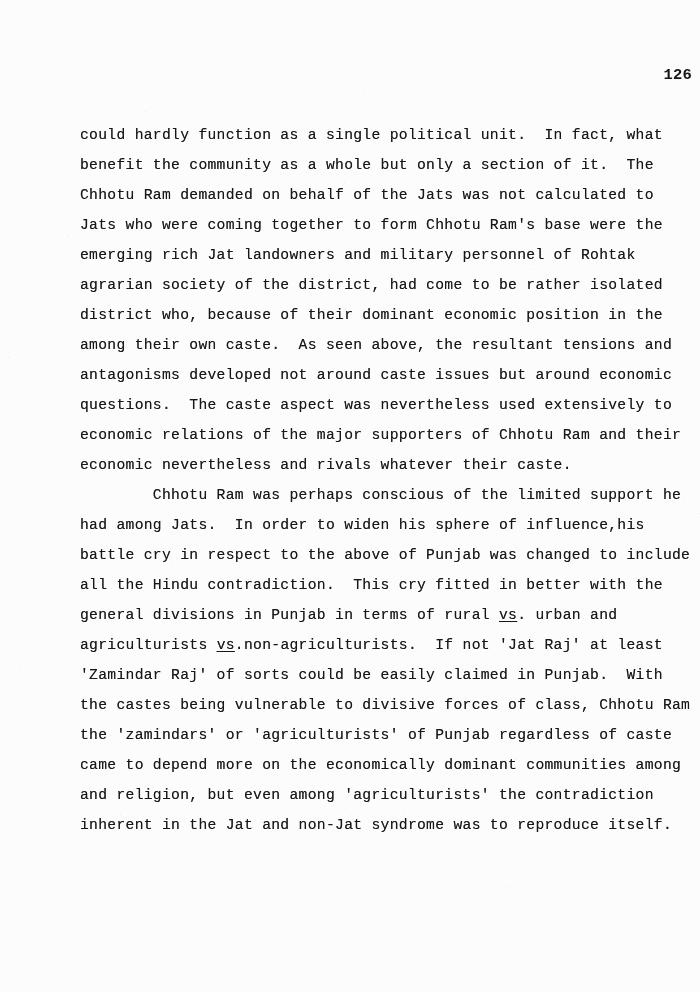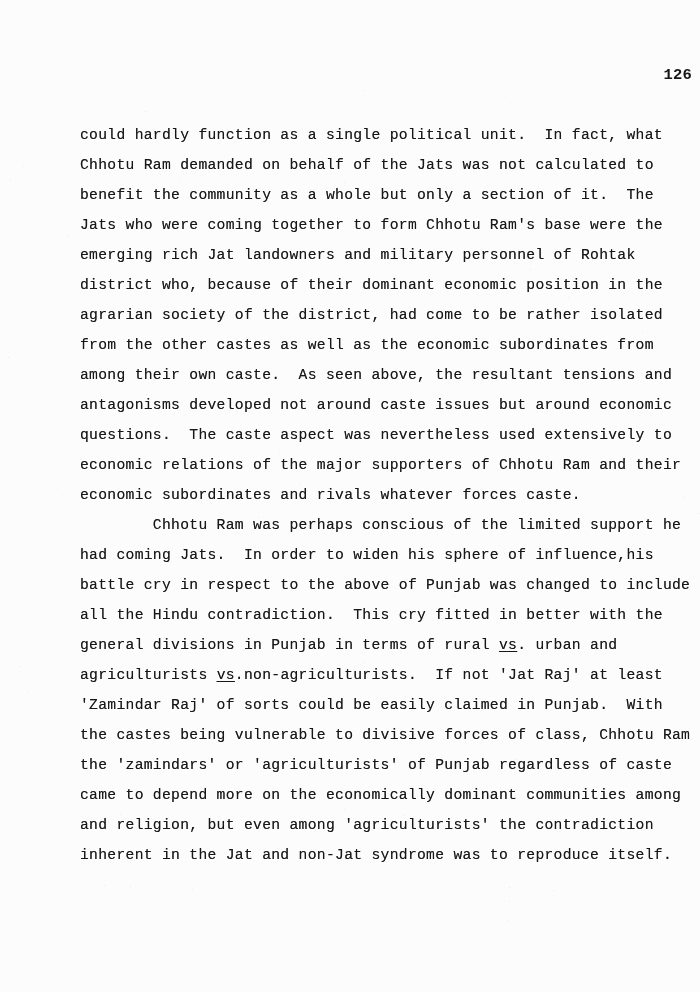--- a/index.html
+++ b/index.html
@@ -80,34 +80,33 @@
 </head>
 <body>
 
 <div class="page">
 
   <div class="page-number">126</div>
 
   <div class="body-text">
     <div id="lines-host">
         <div class="text-line">could hardly function as a single political unit.  In fact, what</div>
+        <div class="text-line">benefit the community as a whole but only a section of it.  The</div>
         <div class="text-line">Chhotu Ram demanded on behalf of the Jats was not calculated to</div>
-        <div class="text-line">benefit the community as a whole but only a section of it.  The</div>
         <div class="text-line">Jats who were coming together to form Chhotu Ram's base were the</div>
         <div class="text-line">emerging rich Jat landowners and military personnel of Rohtak</div>
+        <div class="text-line">agrarian society of the district, had come to be rather isolated</div>
         <div class="text-line">district who, because of their dominant economic position in the</div>
-        <div class="text-line">agrarian society of the district, had come to be rather isolated</div>
-        <div class="text-line">from the other castes as well as the economic subordinates from</div>
         <div class="text-line">among their own caste.  As seen above, the resultant tensions and</div>
         <div class="text-line">antagonisms developed not around caste issues but around economic</div>
         <div class="text-line">questions.  The caste aspect was nevertheless used extensively to</div>
         <div class="text-line">economic relations of the major supporters of Chhotu Ram and their</div>
-        <div class="text-line">economic subordinates and rivals whatever forces caste.</div>
+        <div class="text-line">economic nevertheless and rivals whatever their caste.</div>
         <div class="text-line">        Chhotu Ram was perhaps conscious of the limited support he</div>
-        <div class="text-line">had coming Jats.  In order to widen his sphere of influence,his</div>
+        <div class="text-line">had among Jats.  In order to widen his sphere of influence,his</div>
         <div class="text-line">battle cry in respect to the above of Punjab was changed to include</div>
         <div class="text-line">all the Hindu contradiction.  This cry fitted in better with the</div>
         <div class="text-line">general divisions in Punjab in terms of rural <u>vs</u>. urban and</div>
         <div class="text-line">agriculturists <u>vs</u>.non-agriculturists.  If not 'Jat Raj' at least</div>
         <div class="text-line">'Zamindar Raj' of sorts could be easily claimed in Punjab.  With</div>
         <div class="text-line">the castes being vulnerable to divisive forces of class, Chhotu Ram</div>
         <div class="text-line">the 'zamindars' or 'agriculturists' of Punjab regardless of caste</div>
         <div class="text-line">came to depend more on the economically dominant communities among</div>
         <div class="text-line">and religion, but even among 'agriculturists' the contradiction</div>
         <div class="text-line">inherent in the Jat and non-Jat syndrome was to reproduce itself.</div>

